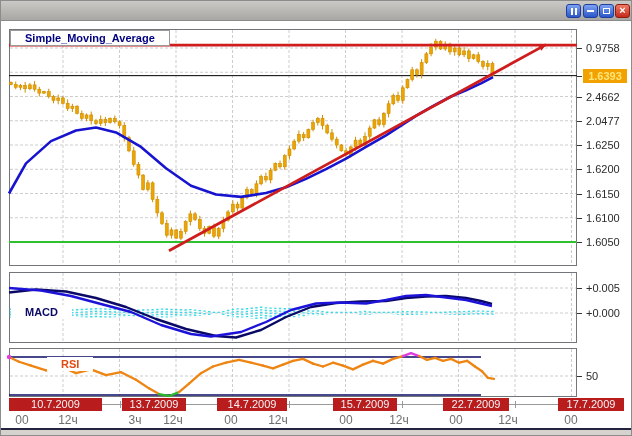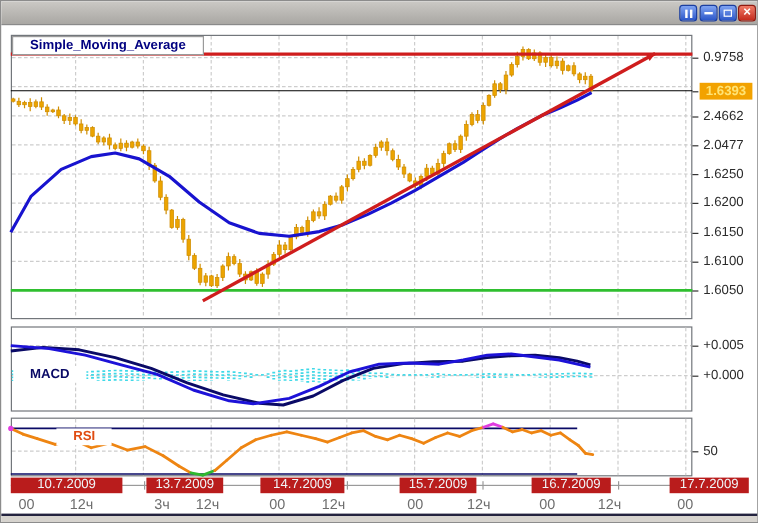--- a/index.html
+++ b/index.html
@@ -542,21 +542,21 @@
       <div class="date-tick" style="left: 288px;"></div>
       <div class="date-tick" style="left: 345px;"></div>
       <div class="date-tick" style="left: 401px;"></div>
       <div class="date-tick" style="left: 458px;"></div>
       <div class="date-tick" style="left: 514px;"></div>
       <div class="date-tick" style="left: 571px;"></div>
       <div class="date-box" style="left: 8px; width: 93px;">10.7.2009</div>
       <div class="date-box" style="left: 121px; width: 64px;">13.7.2009</div>
       <div class="date-box" style="left: 216px; width: 70px;">14.7.2009</div>
       <div class="date-box" style="left: 332px; width: 64px;">15.7.2009</div>
-      <div class="date-box" style="left: 442px; width: 66px;">16.7.2009</div>
+      <div class="date-box" style="left: 442px; width: 66px;">22.7.2009</div>
       <div class="date-box" style="left: 557px; width: 66px;">17.7.2009</div>
       <div class="time-label" style="left: 7px;">00</div>
       <div class="time-label" style="left: 53px;">12ч</div>
       <div class="time-label" style="left: 120px;">3ч</div>
       <div class="time-label" style="left: 158px;">12ч</div>
       <div class="time-label" style="left: 216px;">00</div>
       <div class="time-label" style="left: 263px;">12ч</div>
       <div class="time-label" style="left: 331px;">00</div>
       <div class="time-label" style="left: 384px;">12ч</div>
       <div class="time-label" style="left: 441px;">00</div>

